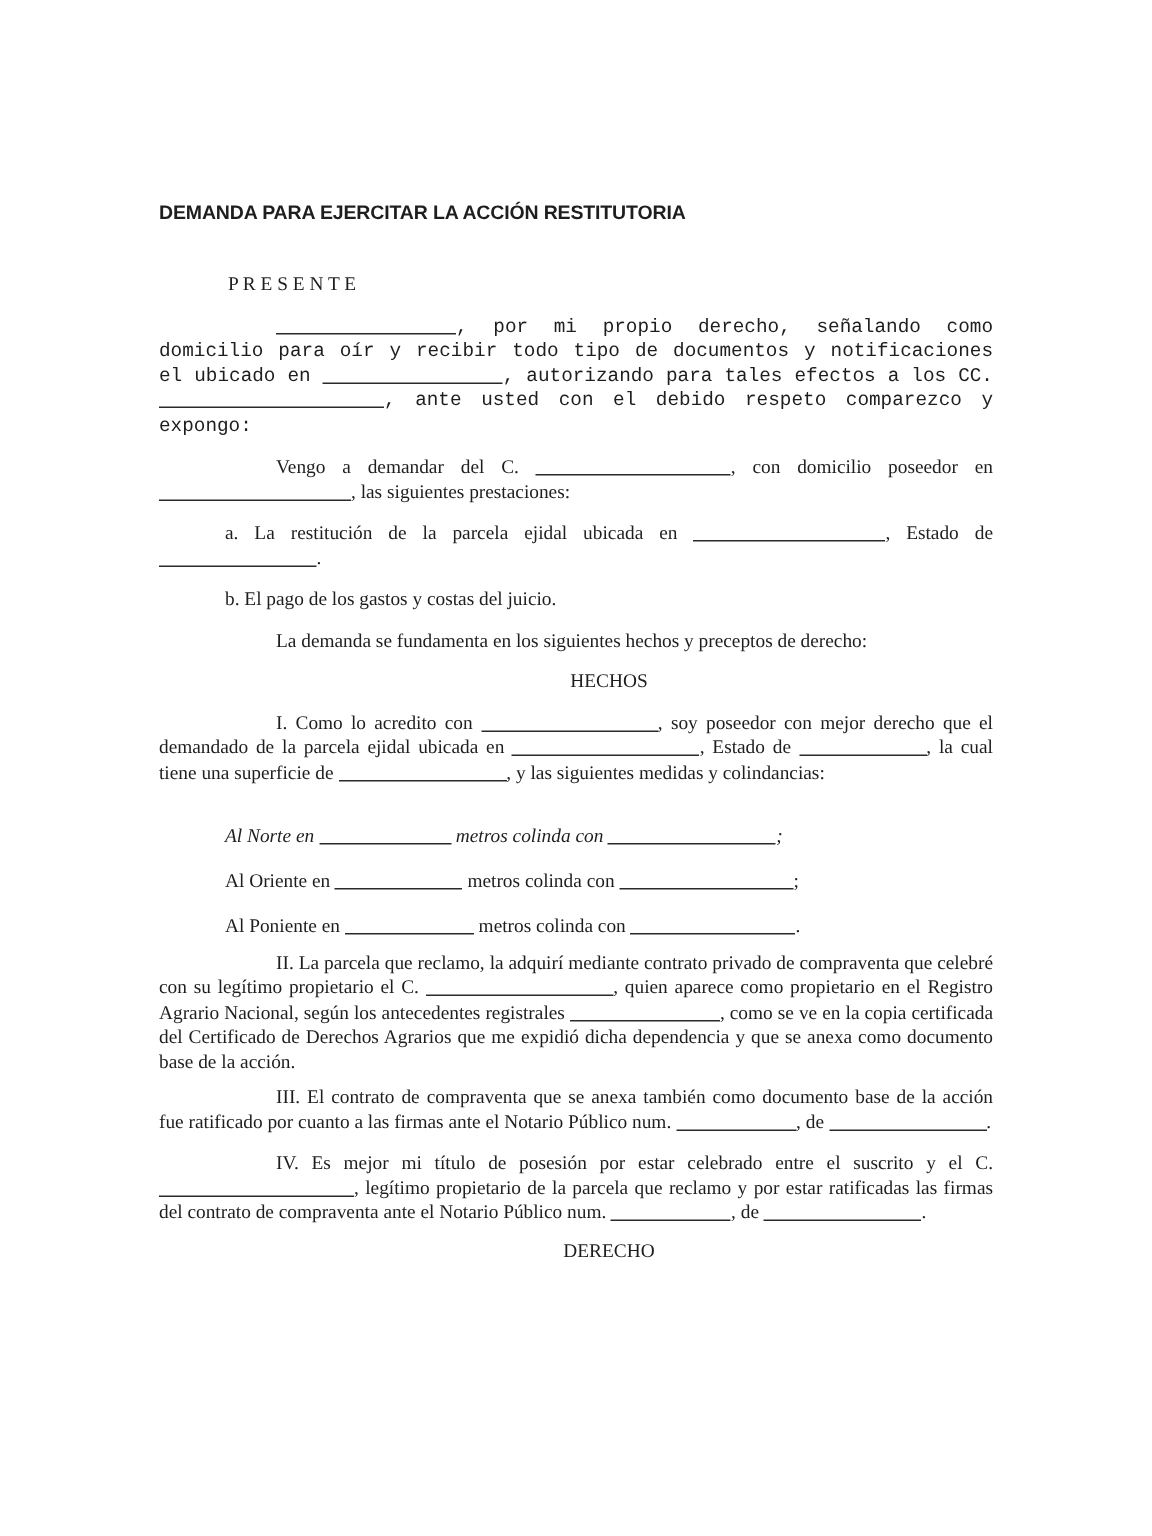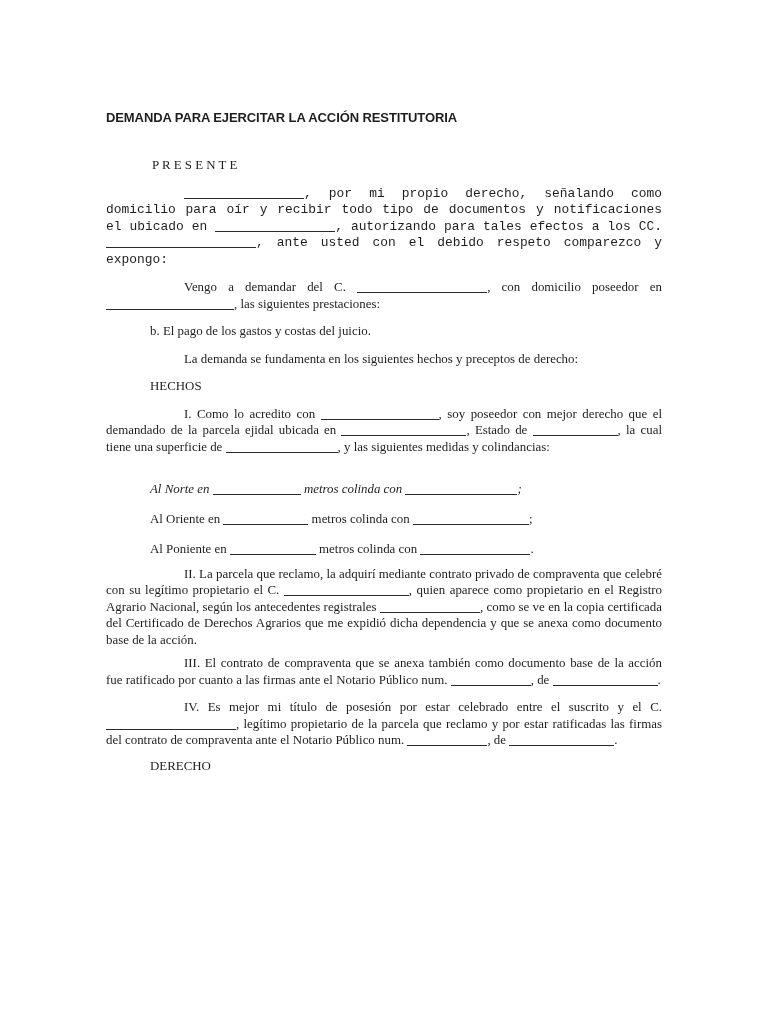--- a/index.html
+++ b/index.html
@@ -9,36 +9,37 @@
     font-family: "Liberation Serif", serif;
     font-size: 12.9px;
     line-height: 16.5px;
     color: #1e1e1e;
     overflow: hidden;
   }
   .page {
     box-sizing: border-box;
     width: 768px; height: 746px;
     padding: 111px 106px 0 106px;
+    margin-top: 24px;
   }
   .title {
     font-family: "Liberation Sans", sans-serif;
     font-weight: bold;
     font-size: 13px;
     line-height: 14px;
     letter-spacing: -0.1px;
     margin: 0 0 32px 0;
   }
   .addressee { margin: 0 0 0 46px; }
   .addressee div { white-space: pre; }
   p { margin: 11px 0 0 0; }
   .just { text-align: justify; }
   .ind-lg { text-indent: 78px; }
   .ind-sm { text-indent: 44px; }
-  .head { margin-left: 44px; }
+  .head { margin-left: 44px; text-align: center; }
   .bound { margin-left: 44px; margin-top: 13.5px; }
   .bound-first { margin-top: 26px; font-style: italic; }
   .mt12 { margin-top: 12px; font-family: Liberation Mono, monospace; }
   .mt8 { margin-top: 8px; }
   .mt7 { margin-top: 7px; }
   .mt9 { margin-top: 9px; }
   .bl {
     display: inline-block;
     border-bottom: 1.2px solid #2a2a2a;
     height: 10px;
@@ -53,20 +54,21 @@
   <h1 class="title">DEMANDA PARA EJERCITAR LA ACCIÓN RESTITUTORIA</h1>
 
   <div class="addressee">
     <div>P R E S E N T E</div>
   </div>
 
   <p class="just ind-lg mt12"><span class="bl" style="width:120px"></span><span>, por mi propio derecho, señalando como domicilio para oír y recibir todo tipo de documentos y notificaciones el ubicado en </span><span class="bl" style="width:120px"></span><span>, autorizando para tales efectos a los CC. </span><span class="bl" style="width:150px"></span><span>, ante usted con el debido respeto comparezco y expongo:</span></p>
 
   <p class="just ind-lg"><span>Vengo a demandar del C. </span><span class="bl" style="width:130px"></span><span>, con domicilio poseedor en </span><span class="bl" style="width:128px"></span><span>, las siguientes prestaciones:</span></p>
 
+  <p class="just ind-sm"><span>a. La restitución de la parcela ejidal ubicada en </span><span class="bl" style="width:128px"></span><span>, Estado de </span><span class="bl" style="width:105px"></span><span>.</span></p>
 
   <p class="ind-sm"><span>b. El pago de los gastos y costas del juicio.</span></p>
 
   <p class="ind-lg"><span>La demanda se fundamenta en los siguientes hechos y preceptos de derecho:</span></p>
 
   <p class="head">HECHOS</p>
 
   <p class="just ind-lg"><span>I. Como lo acredito con </span><span class="bl" style="width:118px"></span><span>, soy poseedor con mejor derecho que el demandado de la parcela ejidal ubicada en </span><span class="bl" style="width:125px"></span><span>, Estado de </span><span class="bl" style="width:85px"></span><span>, la cual tiene una superficie de </span><span class="bl" style="width:112px"></span><span>, y las siguientes medidas y colindancias:</span></p>
 
   <p class="bound bound-first"><span>Al Norte en </span><span class="bl" style="width:88px"></span><span> metros colinda con </span><span class="bl" style="width:112px"></span><span>;</span></p>

